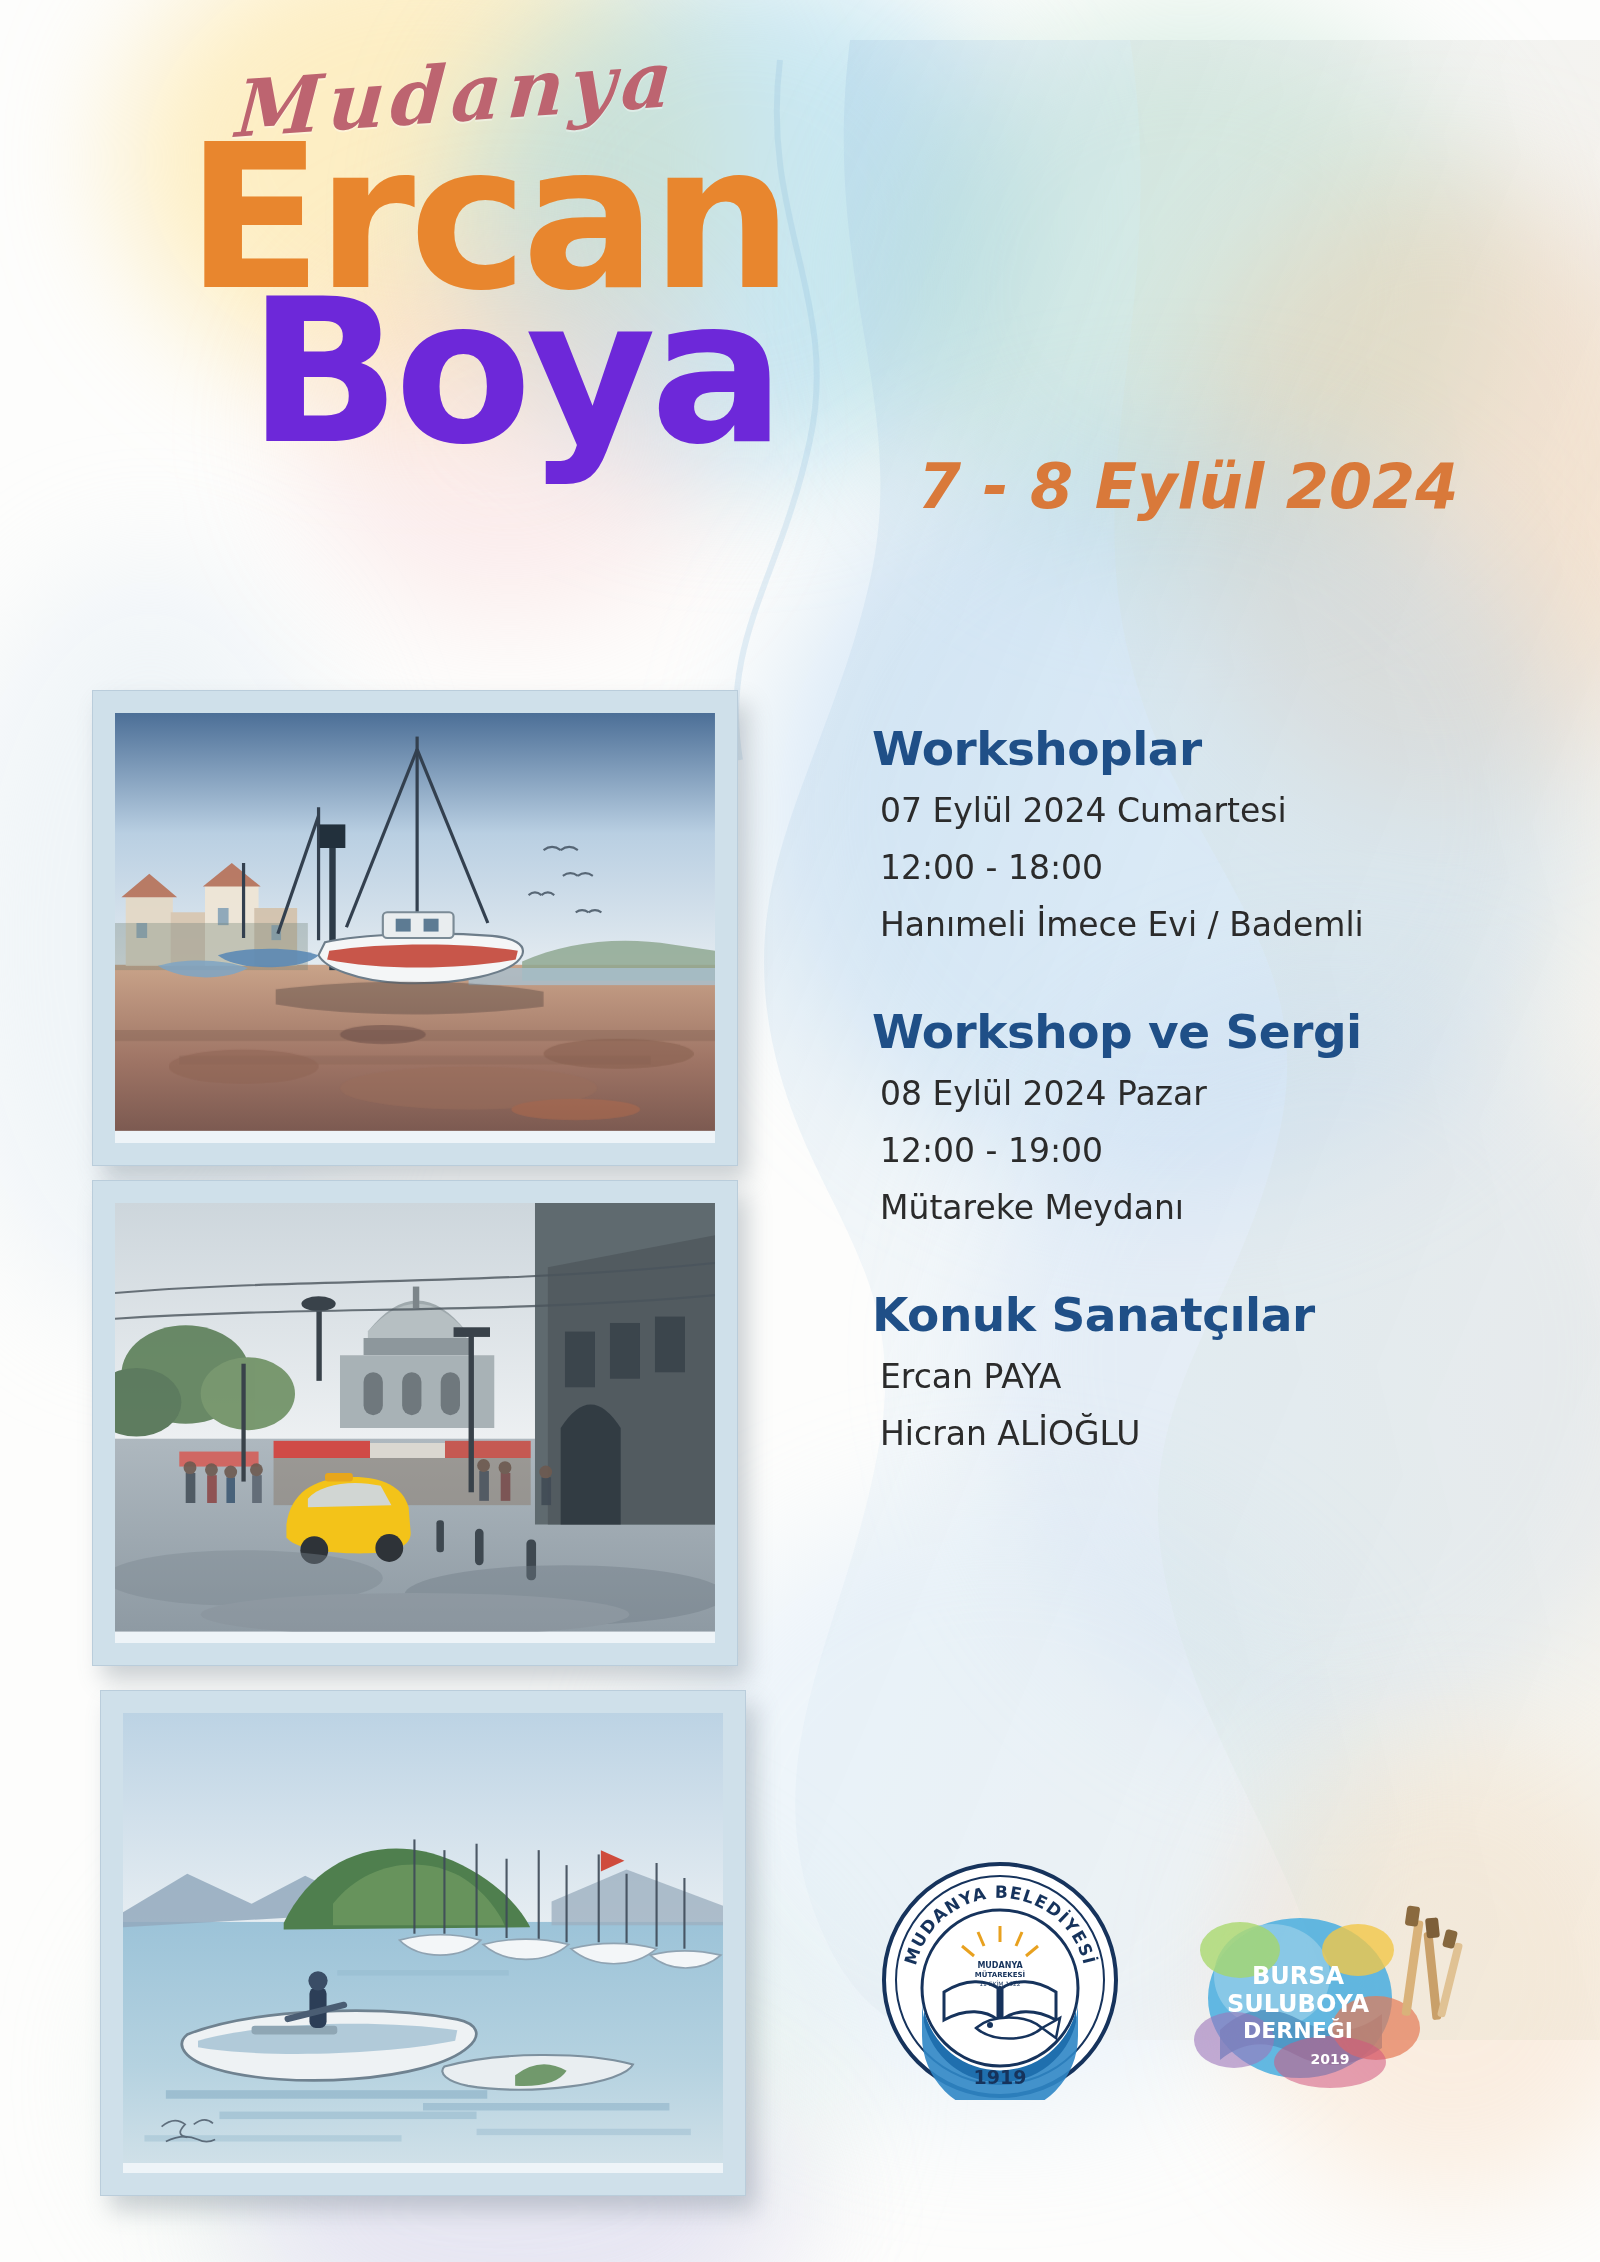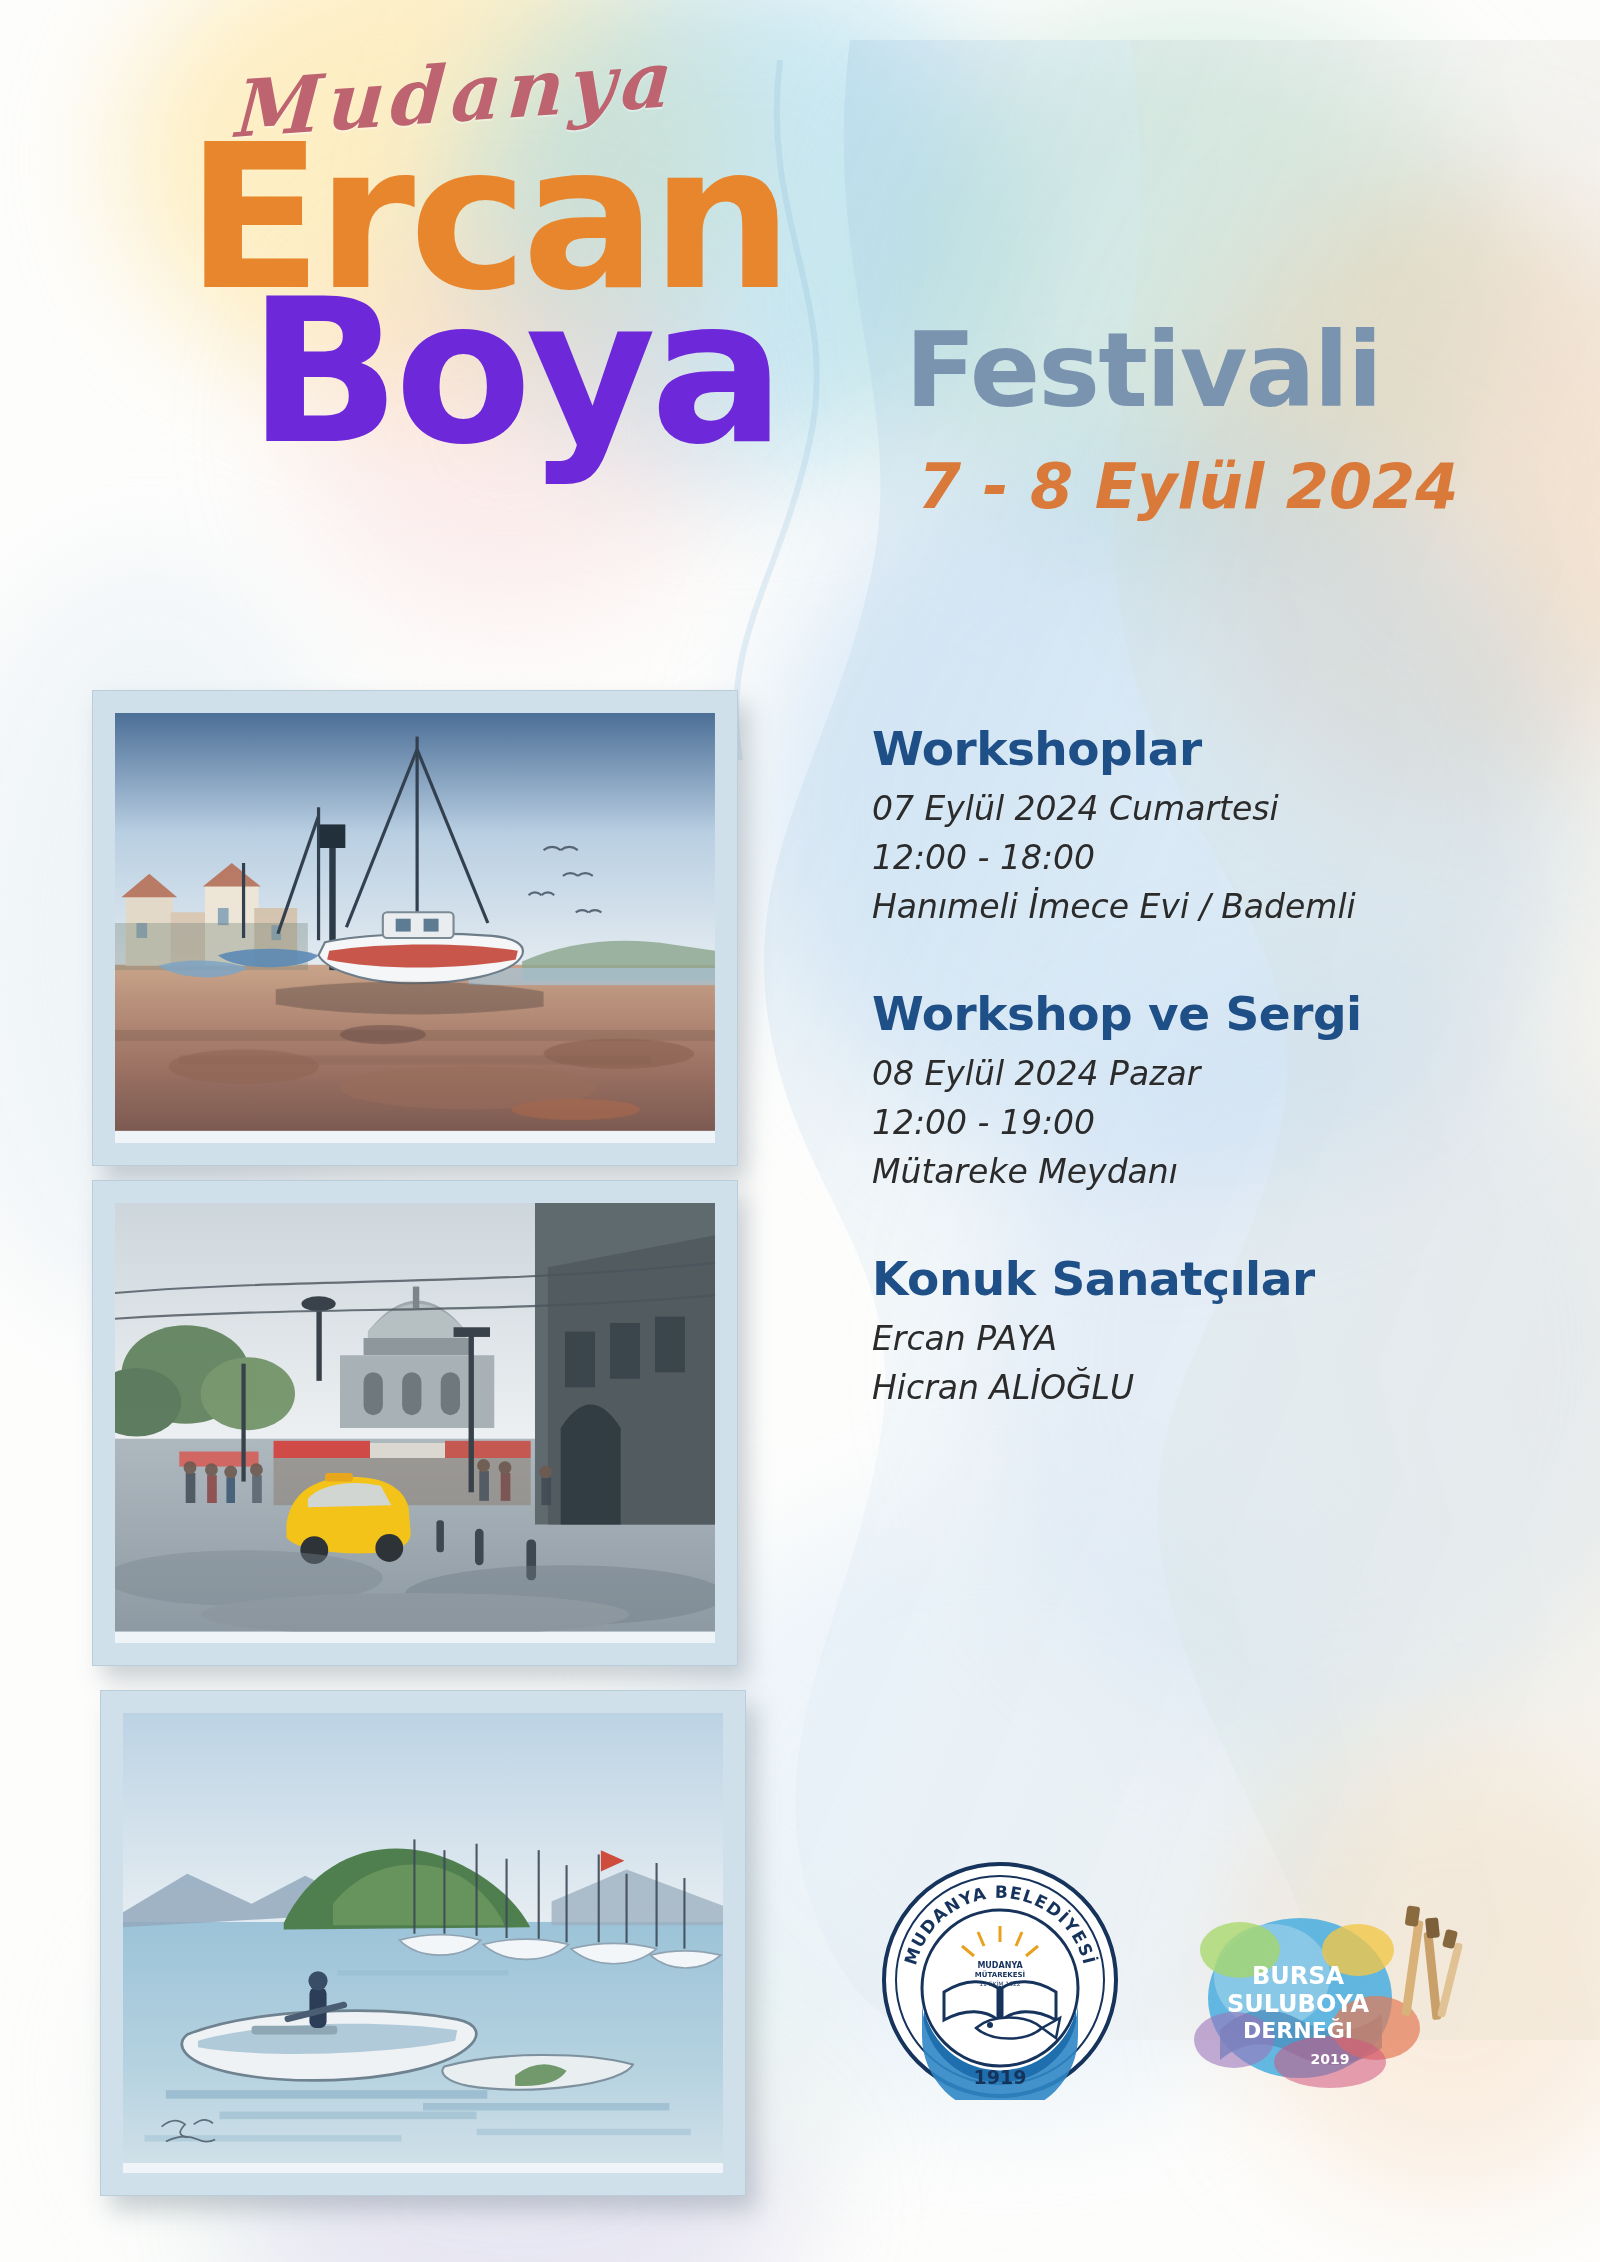--- a/index.html
+++ b/index.html
@@ -153,23 +153,22 @@
   .info h2 {
     margin: 0 0 6px 0;
     font-family: "DejaVu Sans", sans-serif;
     font-weight: 700;
     font-size: 47px;
     line-height: 58px;
     color: #1f4f87;
     letter-spacing: -0.5px;
   }
   .info p {
-    margin: 0;
+    margin: 8px;
     font-family: "DejaVu Sans", sans-serif;
-    font-style: italic;
     font-size: 33px;
     line-height: 49px;
     color: #2b2b2b;
   }
   .info .group { margin-bottom: 54px; }
   .info .group.last { margin-bottom: 0; }
 
   
   .logos {
     position: absolute;
@@ -225,21 +224,20 @@
     </defs>
     <path d="M150,0 C120,240 210,360 170,540 C130,720 40,820 70,990 C100,1160 210,1220 180,1400 C150,1580 60,1700 110,1860 C150,1980 210,1990 240,2000 L900,2000 L900,0 Z" fill="url(#edgeGrad)"></path>
     <path d="M430,0 C470,260 380,420 430,620 C480,820 620,900 580,1090 C540,1280 420,1360 470,1560 C510,1720 600,1820 640,2000 L900,2000 L900,0 Z" fill="url(#edgeGrad2)" opacity="0.7"></path>
     <path d="M80,20 C60,180 140,260 110,400 C80,540 20,600 40,720" fill="none" stroke="#7fb2d8" stroke-opacity="0.35" stroke-width="6"></path>
   </svg>
 
   <div class="title-block">
     <div class="script-title">Mudanya</div>
     <div class="word-sulu">Ercan</div>
     <div class="word-boya">Boya</div>
-    <div class="word-festivali">Festivali</div>
     <div class="word-dates">7 - 8 Eylül 2024</div>
   </div>
 
   <div class="frame" id="frame1">
     <div class="mat">
       <svg class="art" viewBox="0 0 560 390" preserveAspectRatio="none">
         <defs>
           <linearGradient id="sky1" x1="0" y1="0" x2="0" y2="1">
             <stop offset="0%" stop-color="#4c6f97"></stop>
             <stop offset="45%" stop-color="#b9cfe2"></stop>

